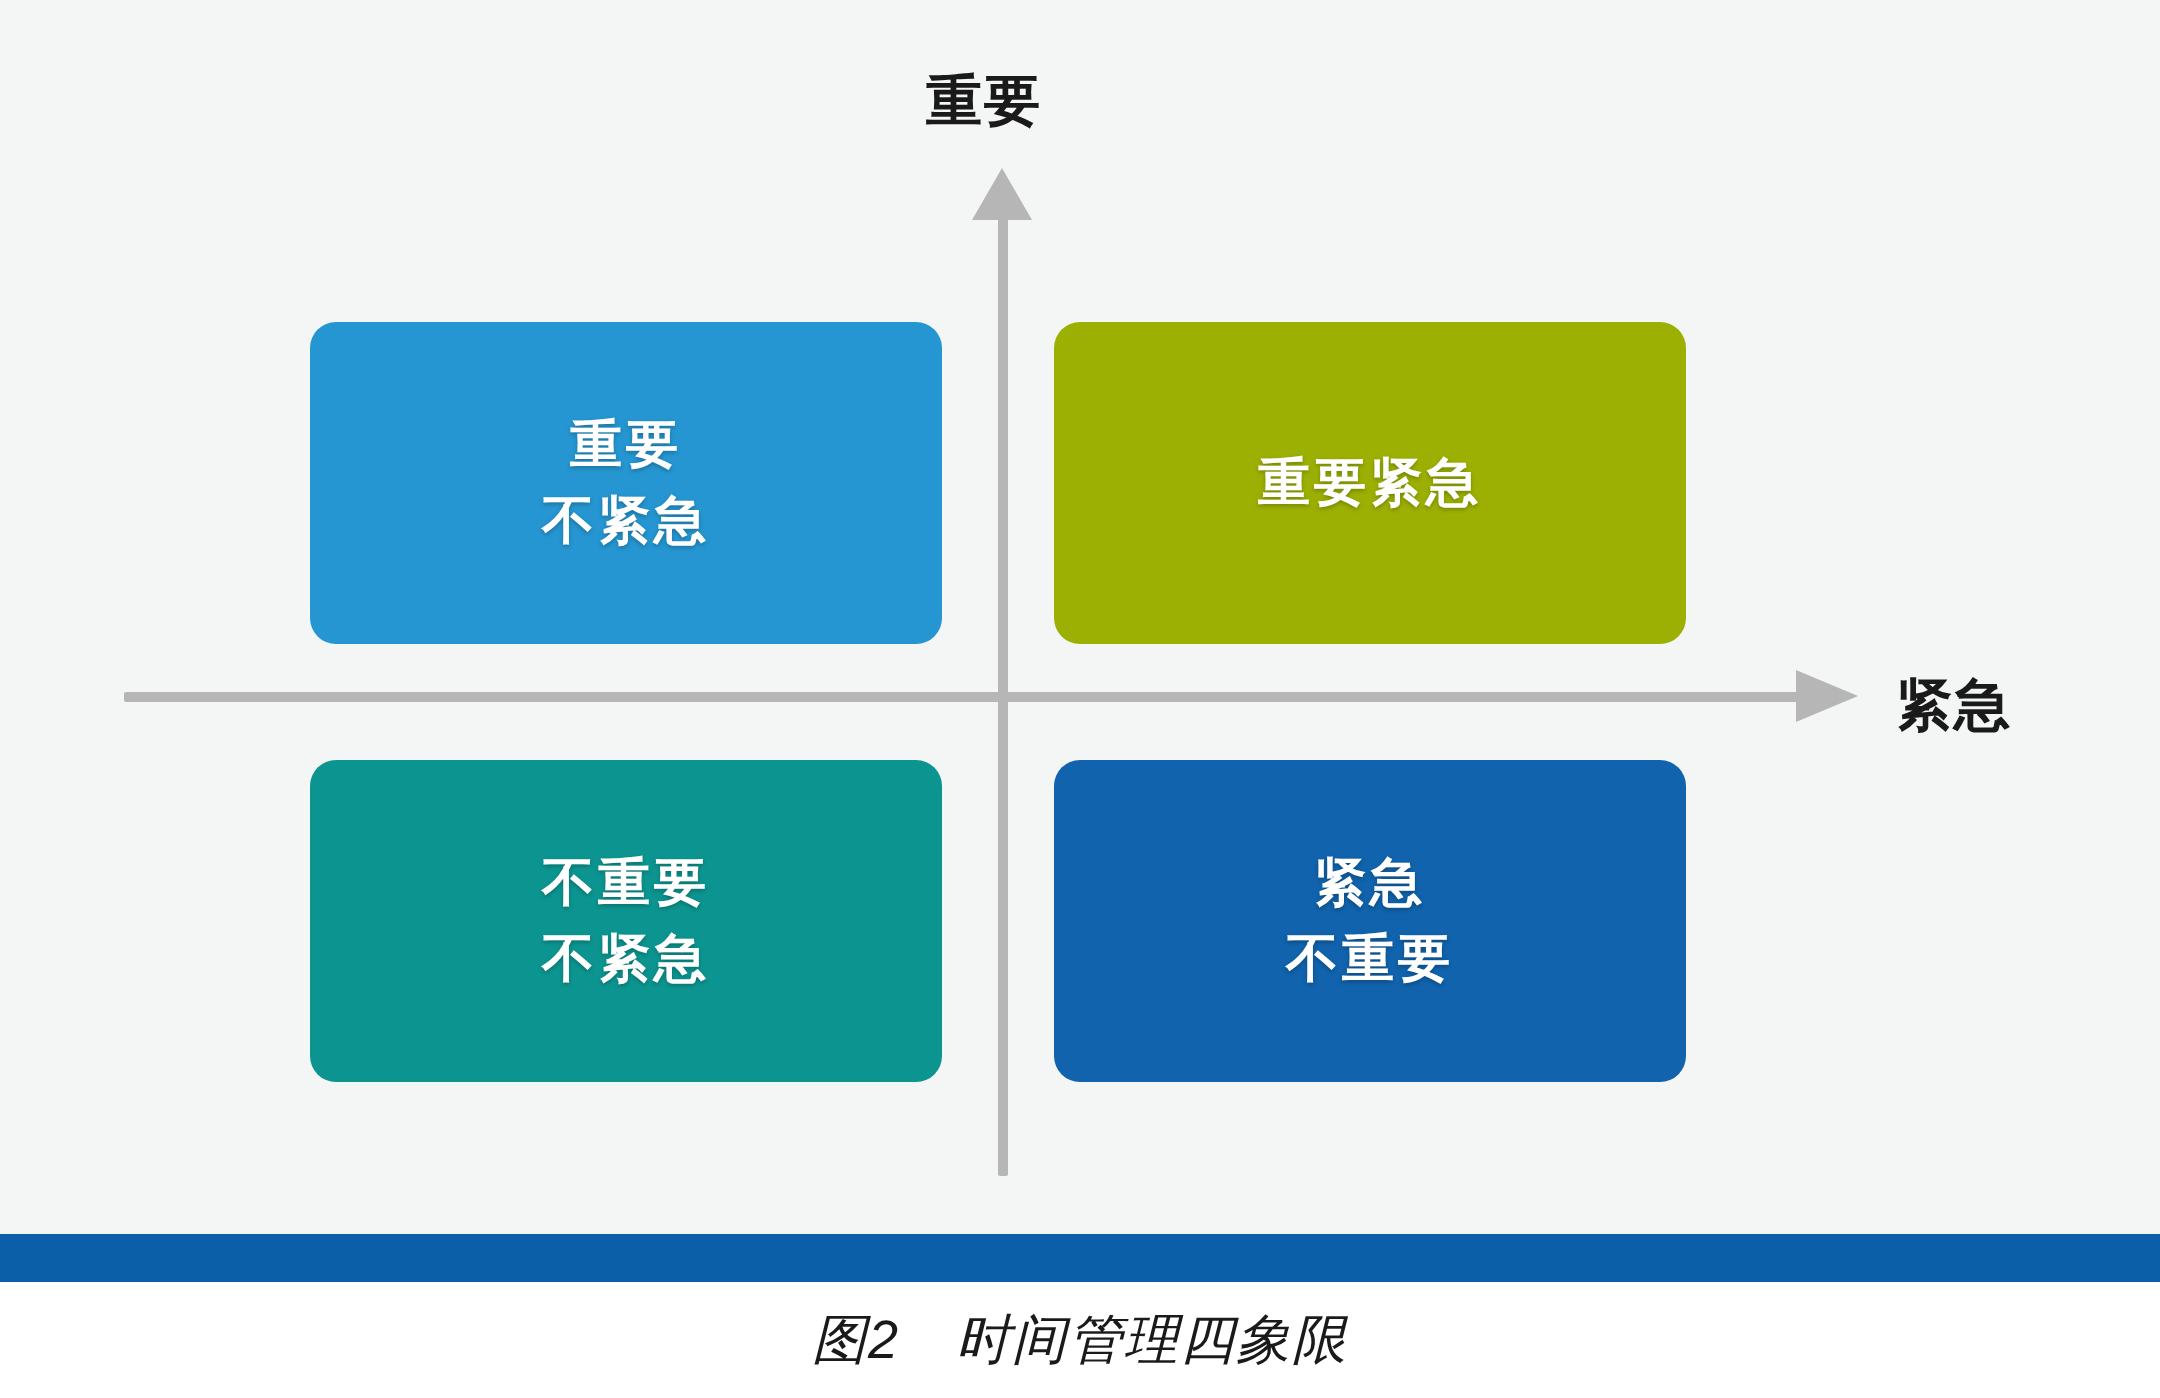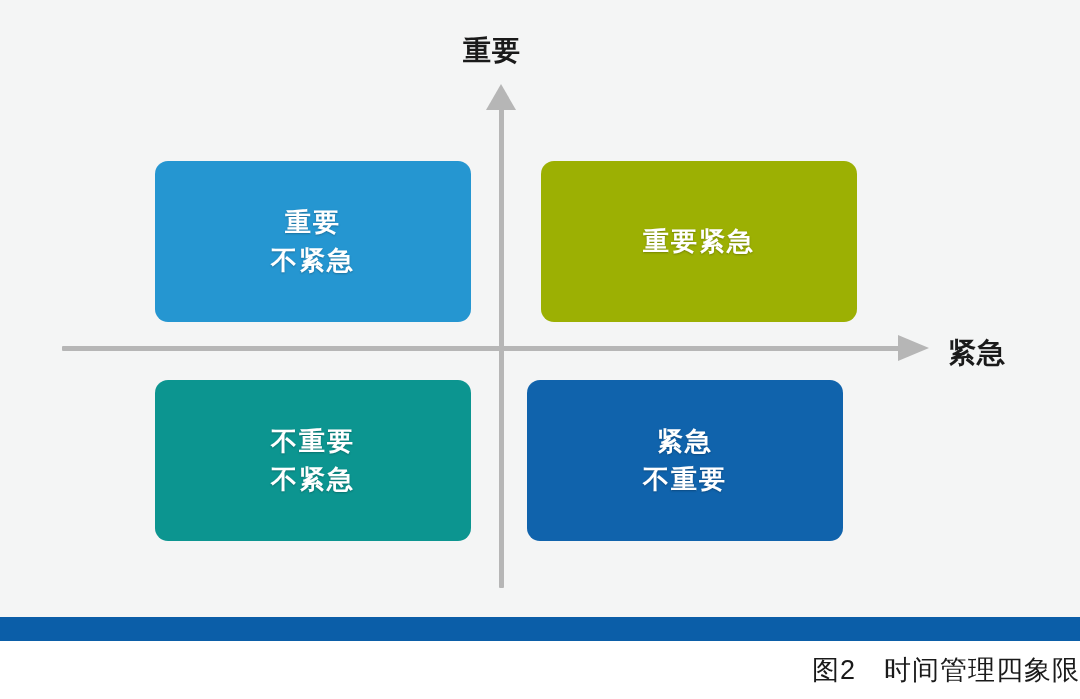--- a/index.html
+++ b/index.html
@@ -121,21 +121,21 @@
   #q-important-not-urgent {
     left: 155px;
     top: 161px;
     width: 316px;
     height: 161px;
     background: #2596d1;
   }
   #q-important-not-urgent .shade { background: #1a74a6; }
 
   #q-important-urgent {
-    left: 541px;
+    left: 527px;
     top: 161px;
     width: 316px;
     height: 161px;
     background: #9cb003;
   }
   #q-important-urgent .shade { background: #7c8c02; }
 
   #q-not-important-not-urgent {
     left: 155px;
     top: 380px;
@@ -167,21 +167,22 @@
   
   .caption-area {
     position: absolute;
     left: 0;
     top: 641px;
     width: 1080px;
     height: 58px;
     background: #ffffff;
     display: flex;
     align-items: center;
-    justify-content: flex-end;
+    justify-content: center;
+    font-style: italic;
   }
   .caption-text {
     font-size: 27px;
     color: #1a1a1a;
     letter-spacing: 1px;
     white-space: pre;
   }
 </style>
 </head>
 <body>

